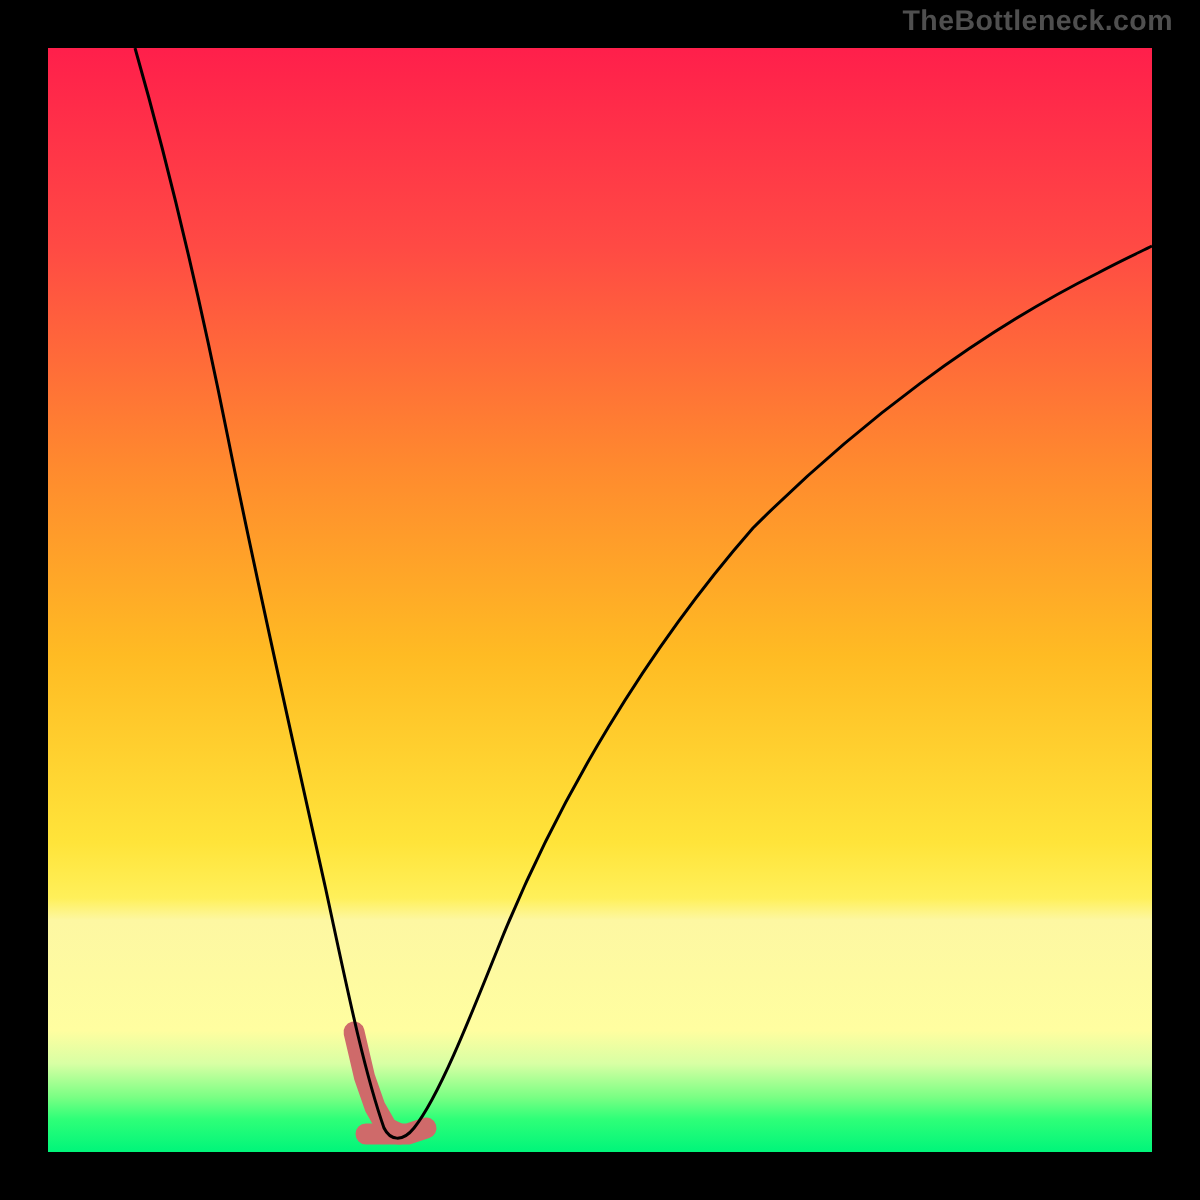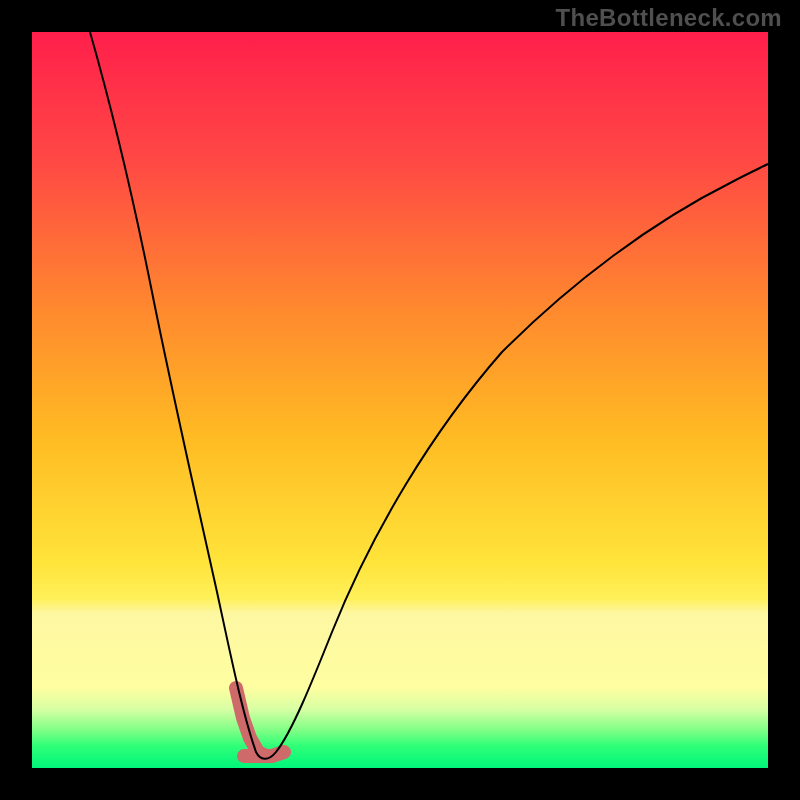--- a/index.html
+++ b/index.html
@@ -17,21 +17,21 @@
     left: 0;
     width: 800px;
     height: 800px;
     background: #000;
   }
   .watermark {
     position: absolute;
     top: 4px;
     right: 18px;
     color: #4f4f4f;
-    font-size: 24px;
+    font-size: 19px;
     font-weight: 600;
     letter-spacing: 0.3px;
     user-select: none;
   }
   .plot {
     position: absolute;
     top: 32px;
     left: 32px;
     width: 736px;
     height: 736px;

